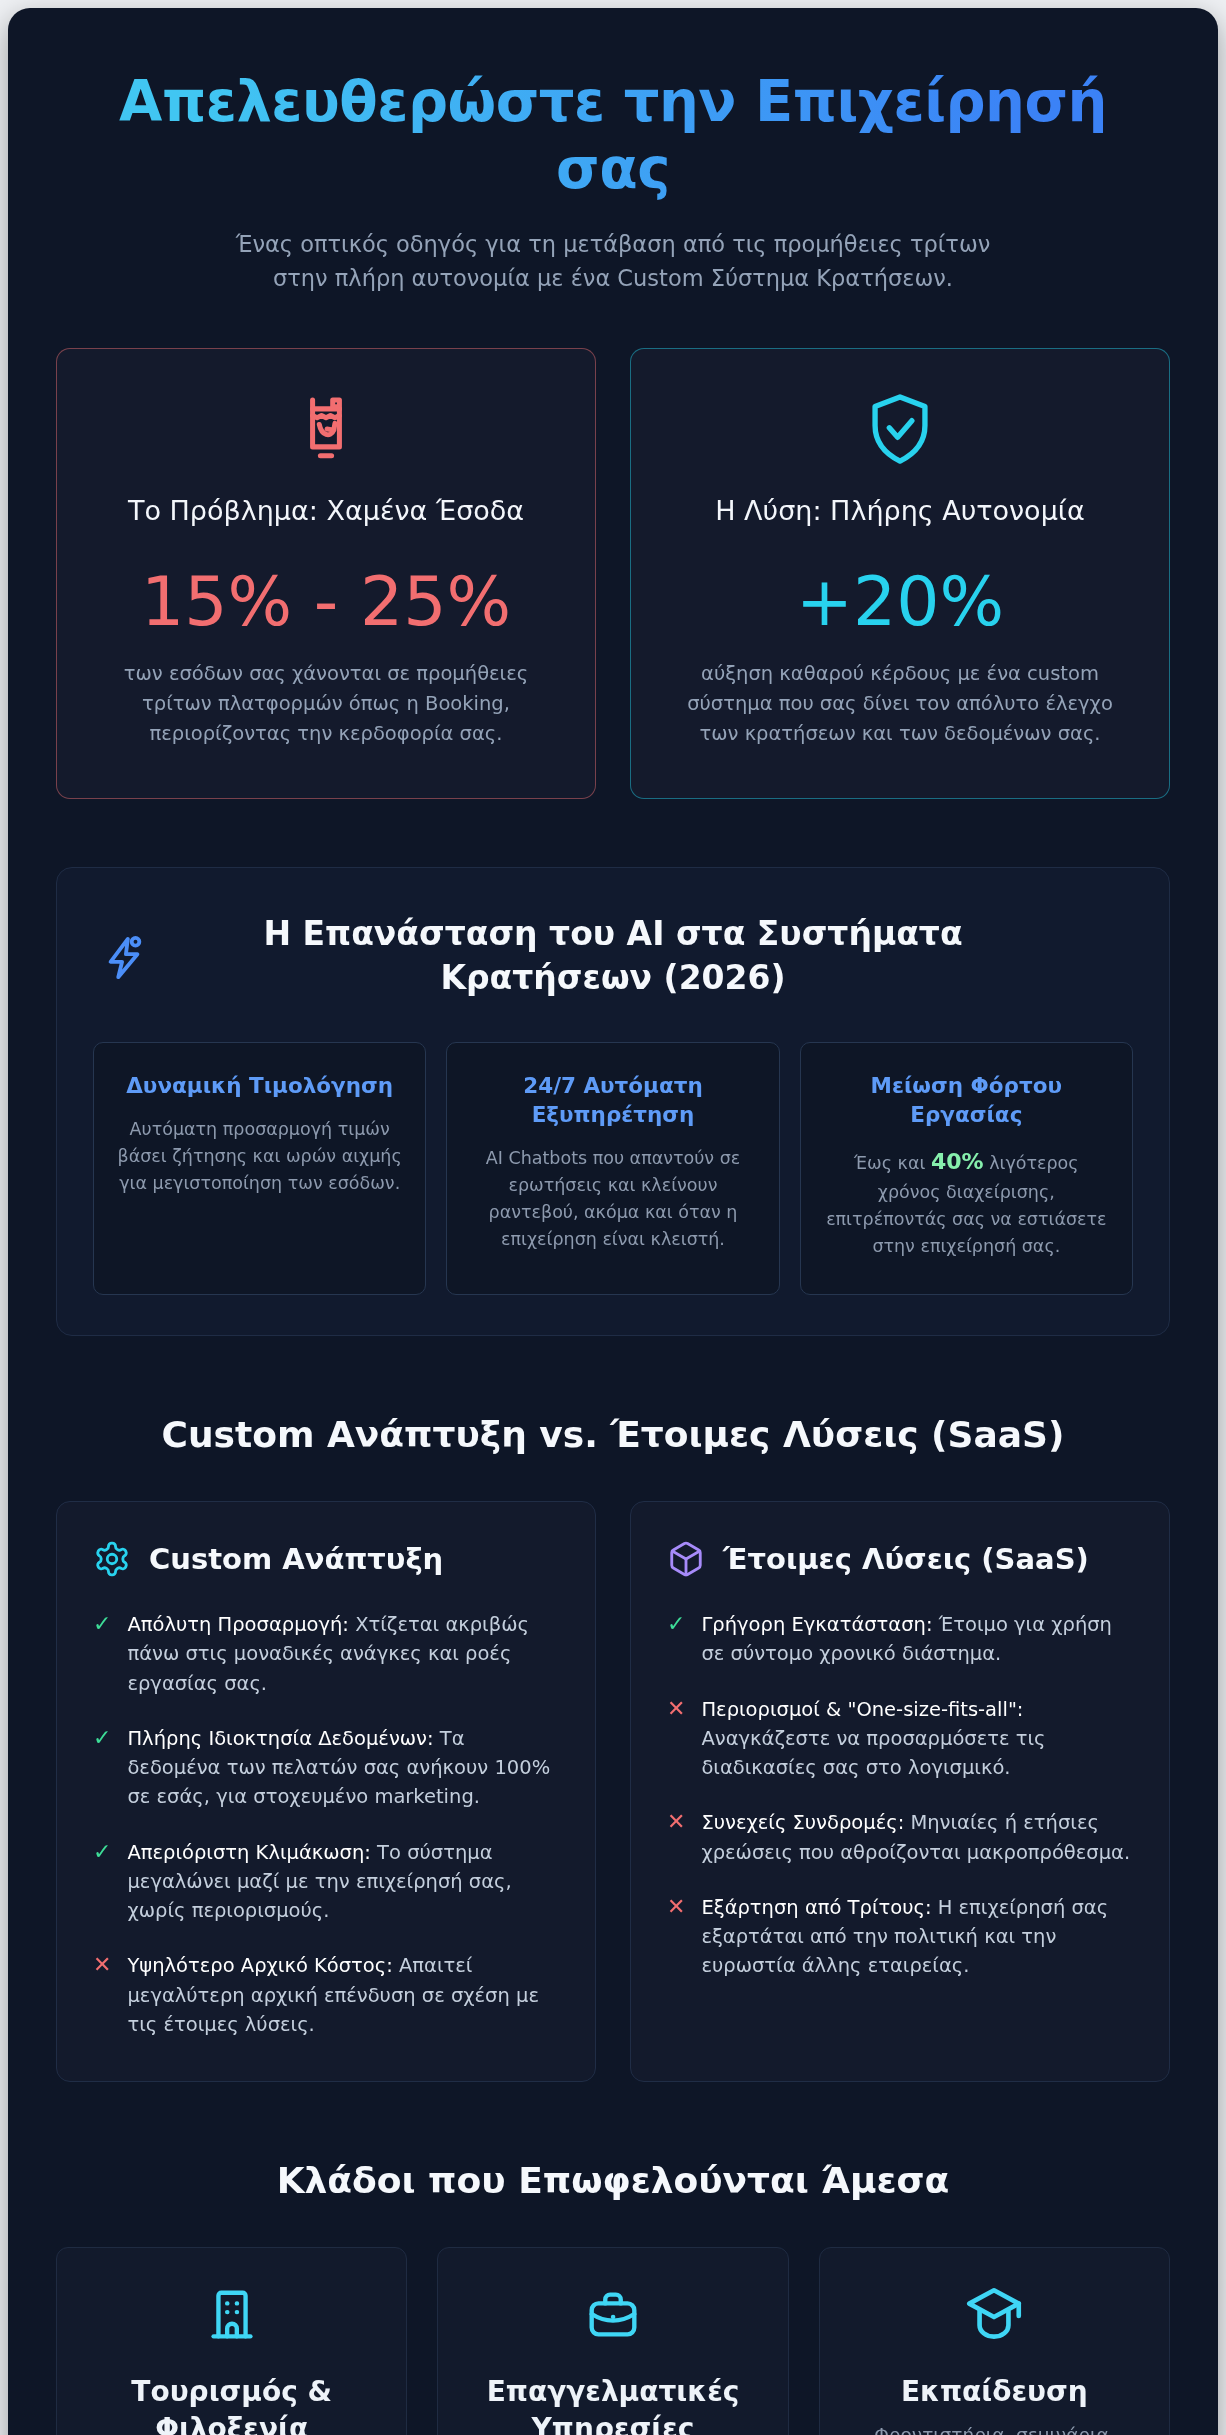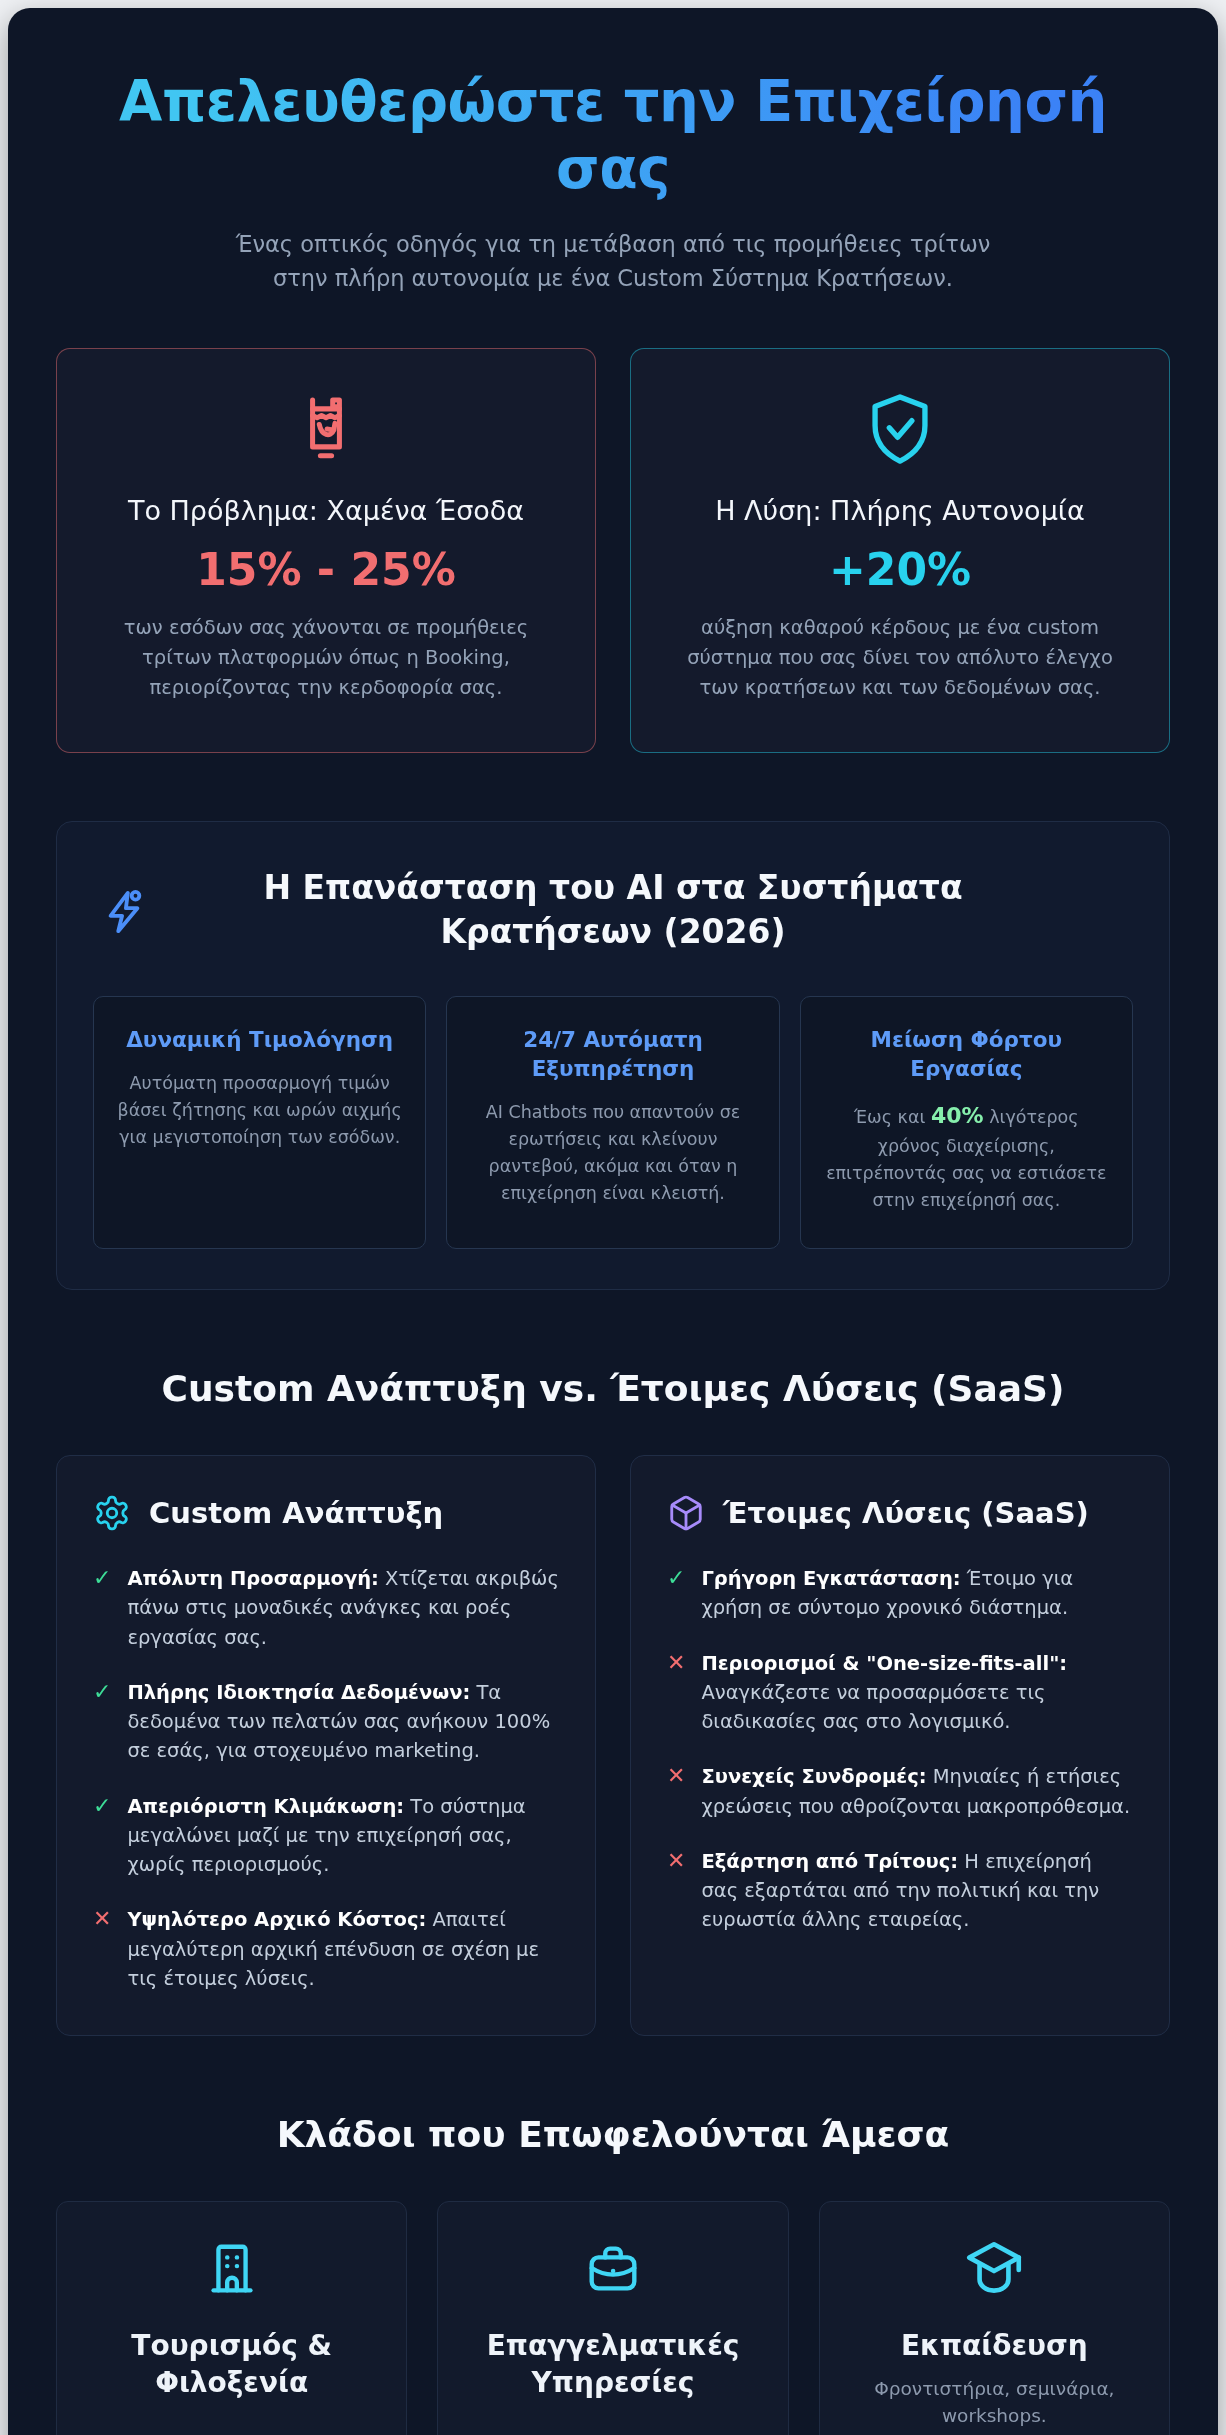--- a/index.html
+++ b/index.html
@@ -15,21 +15,21 @@
            -webkit-background-clip:text; background-clip:text; color:transparent; margin:14px 10px 26px; }
   .subtitle { text-align:center; color:#94a3b8; font-size:22.5px; line-height:1.5; max-width:790px; margin:0 auto; }
 
   
   .stats-row { display:flex; gap:34px; margin-top:52px; }
   .stat-card { flex:1; border-radius:14px; padding:40px 34px 44px; text-align:center; background:#141a2c; }
   .stat-card.problem { border:1px solid rgba(244,113,116,.45); }
   .stat-card.solution { border:1px solid rgba(34,211,238,.45); }
   .stat-icon { height:80px; display:flex; align-items:center; justify-content:center; }
   .stat-title { color:#f3f6fb; font-size:27px; font-weight:400; margin-top:26px; }
-  .stat-value { font-size:44px; font-weight:700; margin:18px 0 18px; }
+  .stat-value { font-size:68px; font-weight:400; margin:36px 0 18px; }
   .stat-value.red { color:#f26e70; }
   .stat-value.cyan { color:#28d2ee; }
   .stat-desc { color:#94a3b8; font-size:19.5px; line-height:1.55; max-width:430px; margin:4px auto; }
 
   
   .ai-panel { margin-top:68px; background:#111a2e; border:1px solid #1f2c45; border-radius:16px;
               padding:44px 36px 40px; position:relative; }
   .ai-bolt { position:absolute; left:44px; top:64px; }
   .ai-title { text-align:center; color:#f5f8fc; font-size:33px; font-weight:800; line-height:1.35;
               max-width:760px; margin:0 auto; }
@@ -48,21 +48,21 @@
   .compare-card { flex:1; background:#131a2c; border:1px solid #202d46; border-radius:14px; padding:38px 36px 42px; }
   .compare-head { display:flex; align-items:center; gap:18px; margin-bottom:32px; }
   .compare-head h3 { color:#f5f8fc; font-size:29px; font-weight:800; }
   .pro-con { list-style:none; }
   .pro-con li { display:flex; gap:16px; margin-bottom:26px; }
   .pro-con li:last-child { margin-bottom:0; }
   .mark { font-size:22px; font-weight:700; line-height:1.3; flex:0 0 auto; }
   .mark.check { color:#3ddc97; }
   .mark.cross { color:#f26e70; }
   .pro-con p { color:#c4cfdd; font-size:19.5px; line-height:1.5; }
-  .pro-con strong { color:#ffffff; font-weight:700; }
+  .pro-con strong { color:#ffffff; font-weight:400; }
 
   
   .industry-row { display:flex; gap:30px; margin-top:46px; }
   .industry-card { flex:1; background:#121a2c; border:1px solid #1f2b42; border-radius:12px;
                    padding:34px 26px 36px; text-align:center; }
   .industry-icon { height:66px; display:flex; align-items:center; justify-content:center; }
   .industry-card h3 { color:#eef3f9; font-size:28px; font-weight:800; line-height:1.3; margin:26px 0 10px; }
   .industry-card p { color:#8d9aae; font-size:18.5px; line-height:1.5; }
 
   svg { display:block; }

